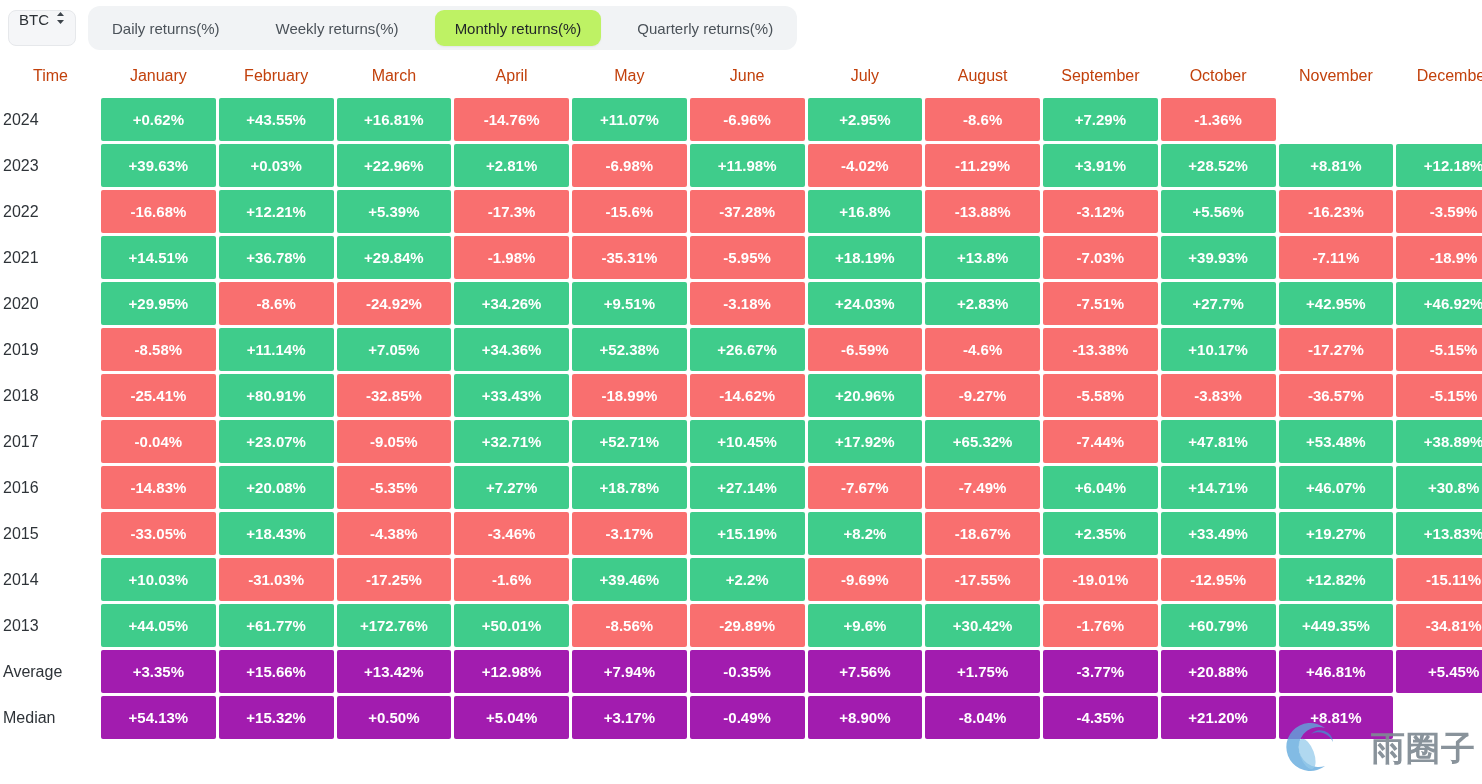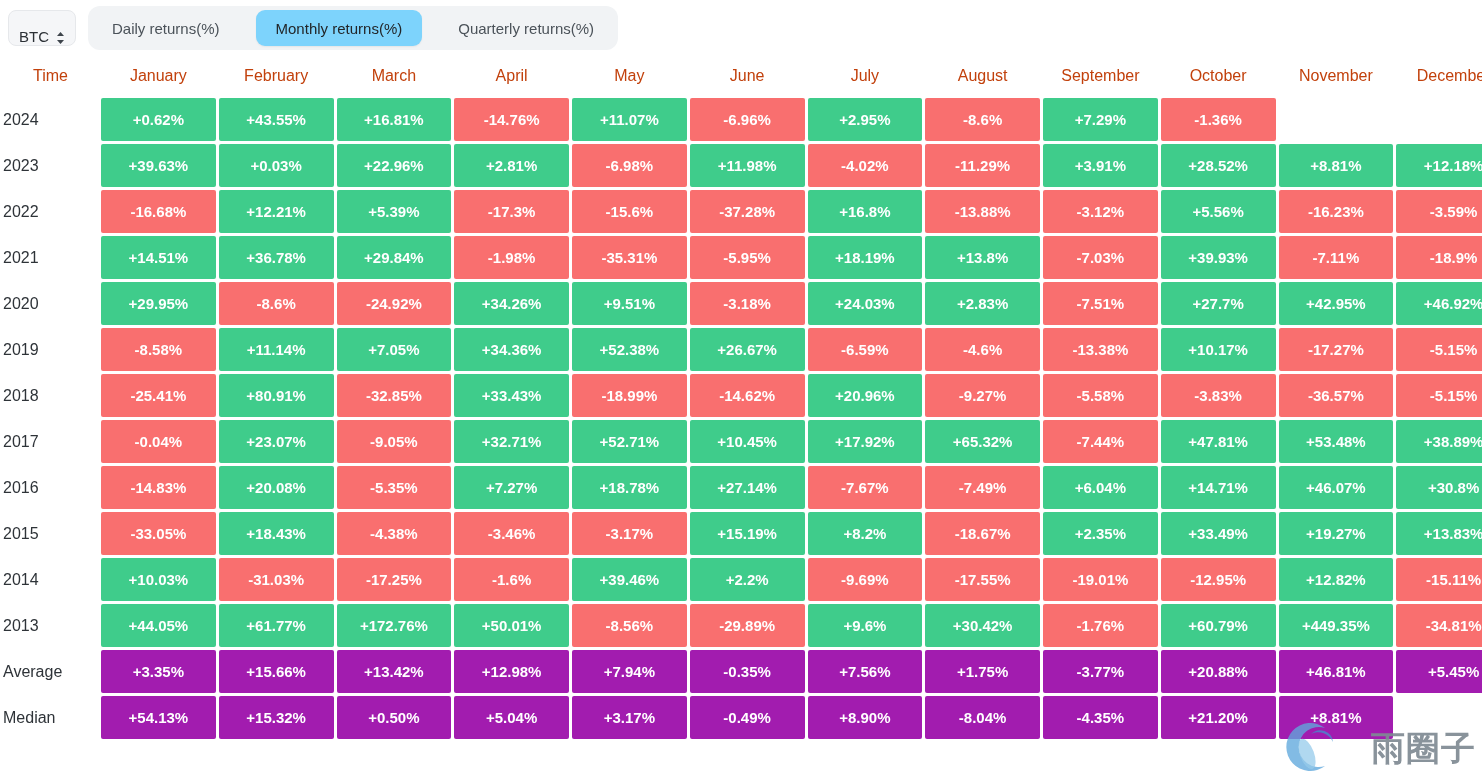--- a/index.html
+++ b/index.html
@@ -20,21 +20,21 @@
   
   .topbar {
     display: flex;
     align-items: center;
     height: 56px;
     padding: 0 0 0 8px;
     gap: 12px;
   }
   .sym-select {
     display: flex;
-    align-items: flex-end;
+    align-items: flex-start;
     justify-content: center;
     gap: 7px;
     height: 36px;
     min-width: 64px;
     padding: 0 10px;
     background: #f5f6f8;
     border: 1px solid #e6e8eb;
     border-radius: 8px;
     font-size: 15px;
     color: #2b3035;
@@ -61,21 +61,21 @@
     justify-content: center;
     height: 36px;
     padding: 0 20px;
     border-radius: 9px;
     font-size: 15px;
     color: #4b5259;
     cursor: pointer;
     white-space: nowrap;
   }
   .tab.active {
-    background: #7dd3fc;
+    background: #bef264;
     color: #222629;
     box-shadow: 0 1px 2px rgba(0,0,0,0.06);
   }
 
   
   table.returns {
     width: 1482px;
     border-collapse: separate;
     border-spacing: 3px 3px;
     table-layout: fixed;
@@ -148,20 +148,21 @@
       <span class="updown">
         <svg width="9" height="14" viewBox="0 0 9 14">
           <path d="M4.5 1 L8 5 L1 5 Z" fill="#3d444b"></path>
           <path d="M4.5 13 L8 9 L1 9 Z" fill="#3d444b"></path>
         </svg>
       </span>
     </div>
 
     <div class="tabs" id="tab-bar">
         <div class="tab">Daily returns(%)</div>
+        <div class="tab">Weekly returns(%)</div>
         <div class="tab active">Monthly returns(%)</div>
         <div class="tab">Quarterly returns(%)</div>
       </div>
 
   </div>
 
   <table class="returns">
     <colgroup id="colgroup">
         <col class="c-time">
         <col class="c-mon">

